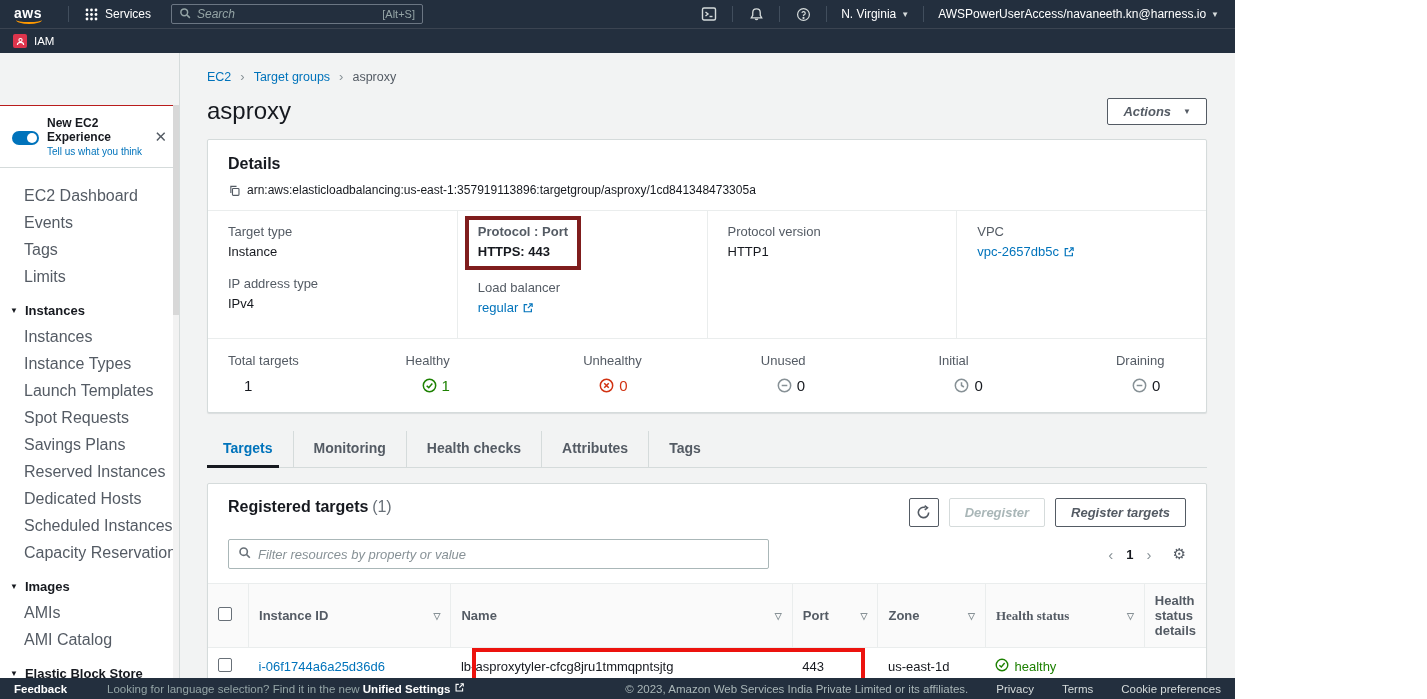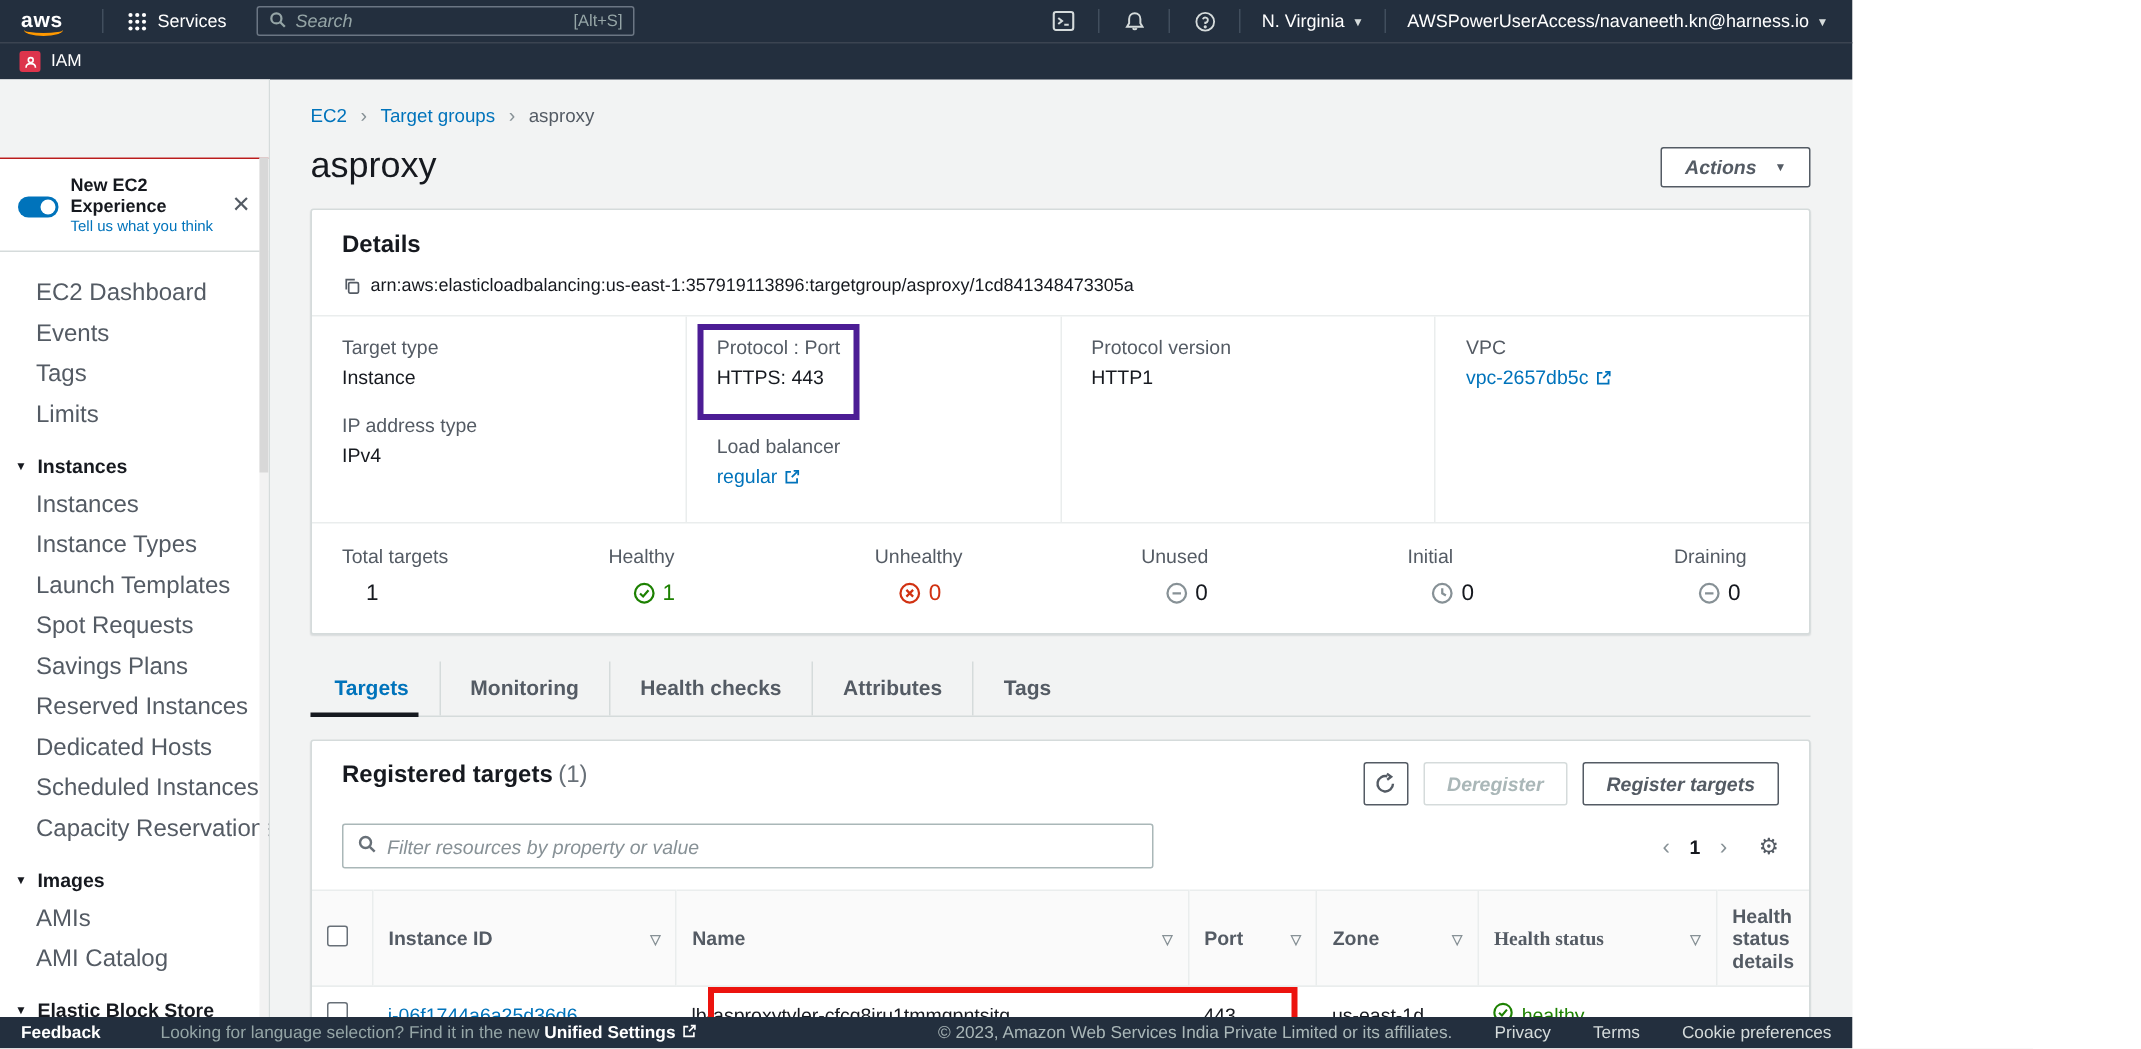--- a/index.html
+++ b/index.html
@@ -66,21 +66,21 @@
   .copy-icon { color:#545b64; display:flex; cursor:pointer; }
 
   .fields { display:flex; border-top:1px solid #eaeded; }
   .fcol { flex:1; padding:13px 20px 6px; border-left:1px solid #eaeded; }
   .fcol:first-child { border-left:none; }
   .field { margin-bottom:17px; }
   .flabel { font-size:13px; color:#545b64; margin-bottom:5px; }
   .fvalue { font-size:13px; color:#16191f; }
   .blue-link { color:#0073bb; cursor:pointer; display:inline-flex; align-items:center; gap:4px; }
   .ext-icon { color:#0073bb; display:inline-flex; }
-  .red-wrap { border:4px solid #4c1d95; padding:4px 9px 17px; margin:-8px 0 10px -13px; display:inline-block; min-width:88px; }
+  .red-wrap { border:4px solid #7f1d1d; padding:4px 9px 7px; margin:-8px 0 10px -13px; display:inline-block; min-width:88px;font-weight:bold; }
   .red-wrap .field { margin-bottom:0; }
 
   .summary { display:flex; justify-content:space-between; border-top:1px solid #eaeded; padding:14px 20px 18px; }
   .scol { min-width:90px; }
   .slabel { font-size:13px; color:#545b64; }
   .svalue { display:flex; align-items:center; gap:5px; margin-top:9px; padding-left:16px; font-size:15px; color:#16191f; }
   .svalue.green { color:#1d8102; }
   .svalue.red { color:#d13212; }
   .svalue.gray { color:#16191f; }
   .sicon { display:flex; }

